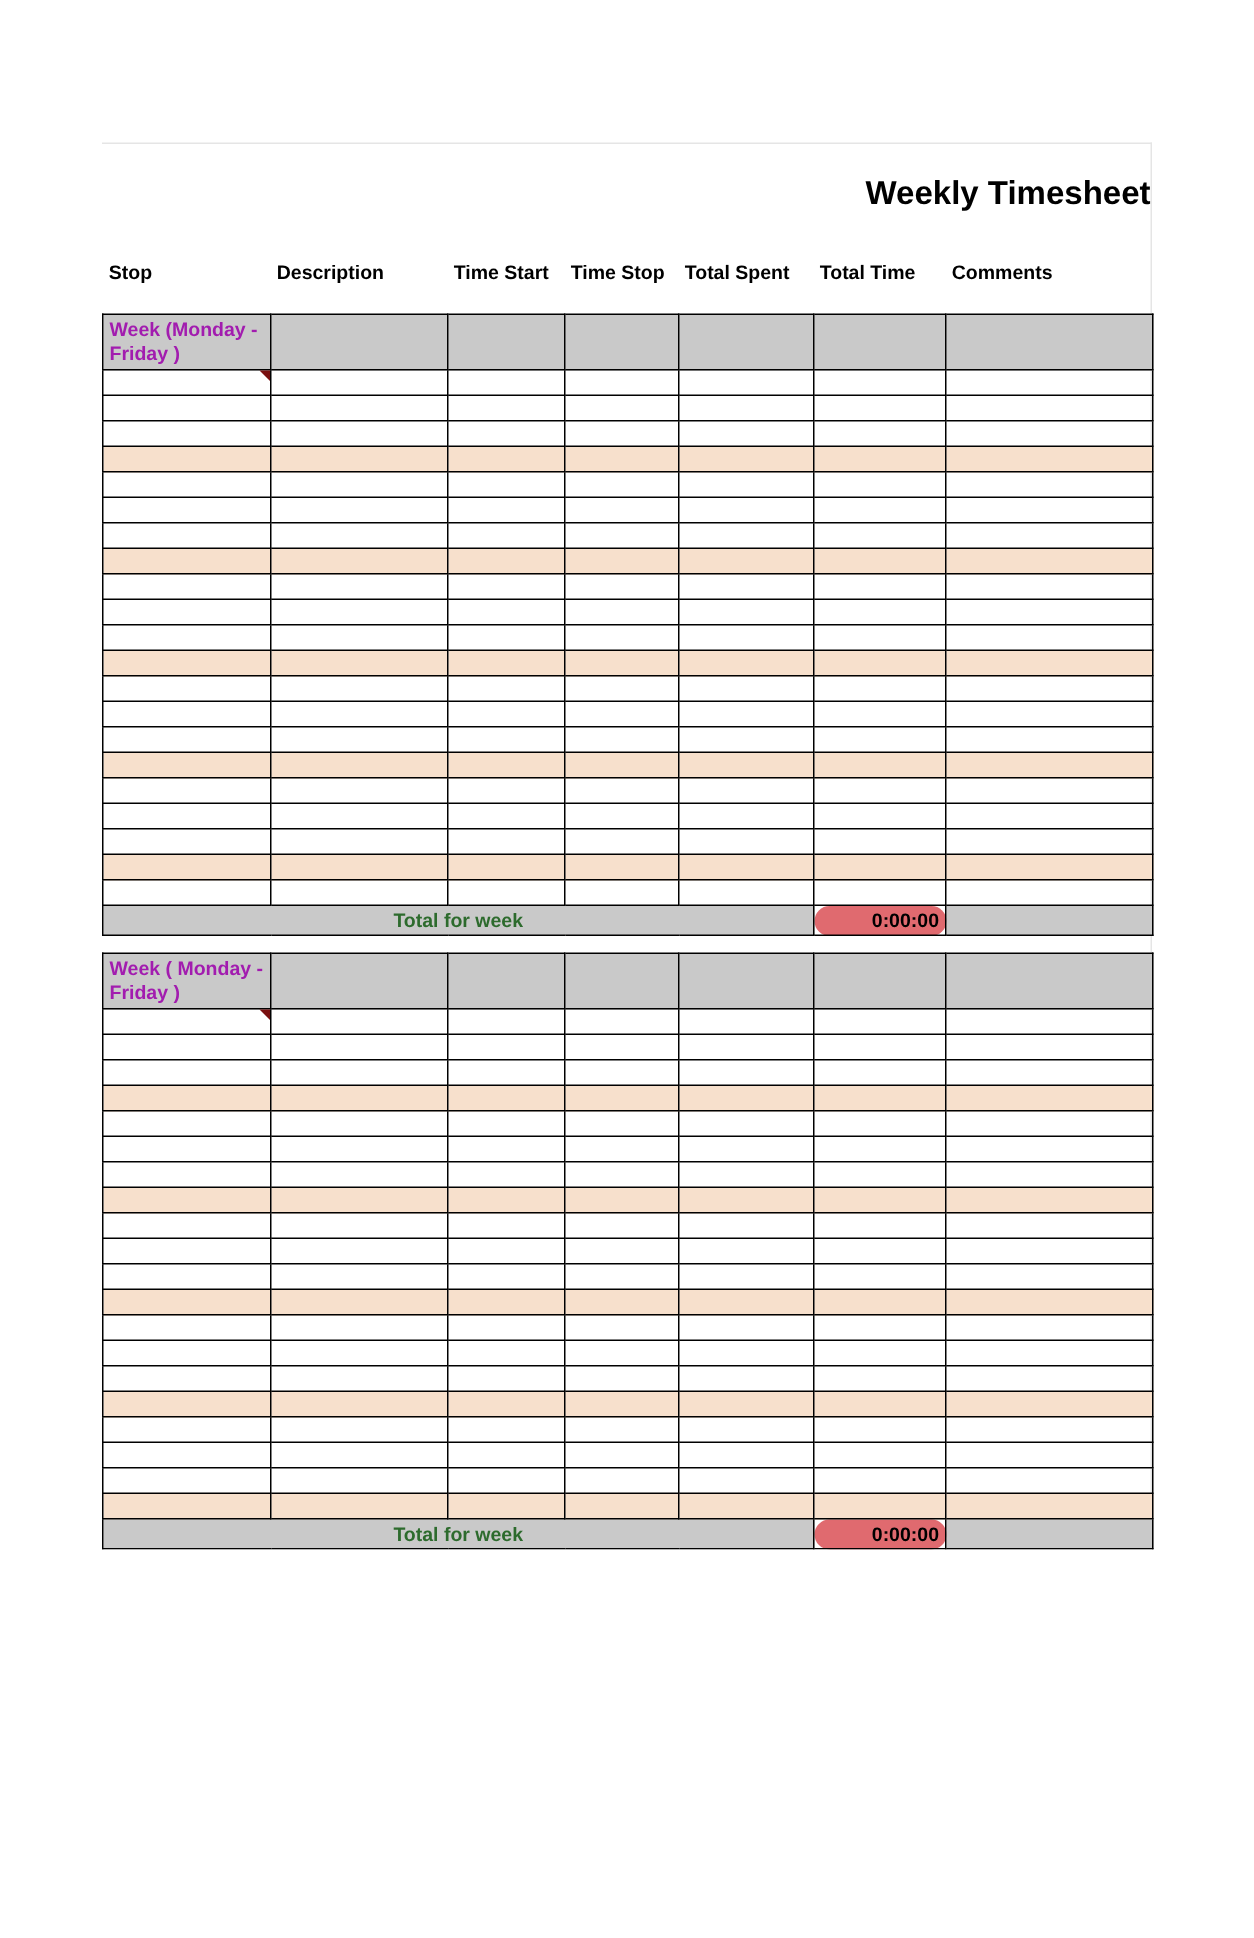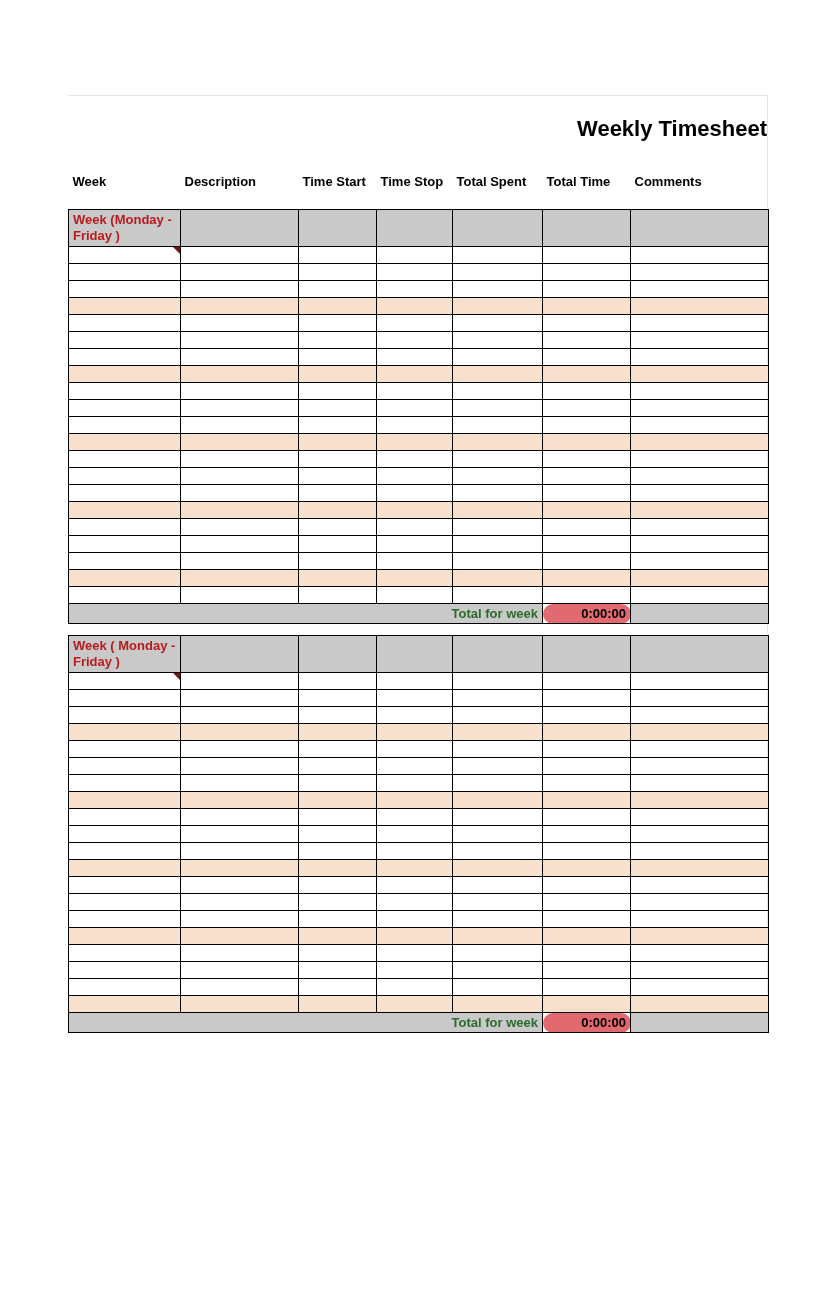--- a/index.html
+++ b/index.html
@@ -44,21 +44,21 @@
     border: none;
   }
   tr.weekhdr td {
     background: #c9c9c9;
     border: 1px solid #000;
     height: 20px;
     padding: 0 4px;
     font-size: 13px;
   }
   tr.weekhdr td.lbl {
-    color: #b91c1c;
+    color: #a21caf;
     font-weight: bold;
     line-height: 16px;
     padding: 2px 4px;
     height: 36px;
     vertical-align: middle;
   }
   tr.data td {
     border: 1px solid #000;
     height: 17px;
     padding: 0 4px;
@@ -77,21 +77,21 @@
   tr.total td {
     background: #c9c9c9;
     border: 1px solid #000;
     height: 20px;
     padding: 0 4px;
     font-size: 13px;
   }
   tr.total td.lbl {
     color: #2d6b2d;
     font-weight: bold;
-    text-align: right;
+    text-align: center;
   }
   tr.total td.val {
     background: #e06a6f;
     color: #000;
     font-weight: bold;
     text-align: right;
     border-radius: 10px;
   }
   tr.gap td { border: none; height: 12px; }
 </style>
@@ -107,21 +107,21 @@
         <col class="c-desc">
         <col class="c-start">
         <col class="c-stop">
       <col class="c-spent">
         <col class="c-total">
         <col class="c-comm">
     </colgroup>
 
     <tbody>
         <tr class="hdr">
-      <td>Week</td>
+      <td>Stop</td>
       <td>Description</td>
       <td>Time Start</td>
       <td>Time Stop</td>
       <td>Total Spent</td>
       <td>Total Time</td>
       <td>Comments</td>
     </tr>
 
     <tr class="weekhdr">
       <td class="lbl">Week  (Monday - Friday )</td>

